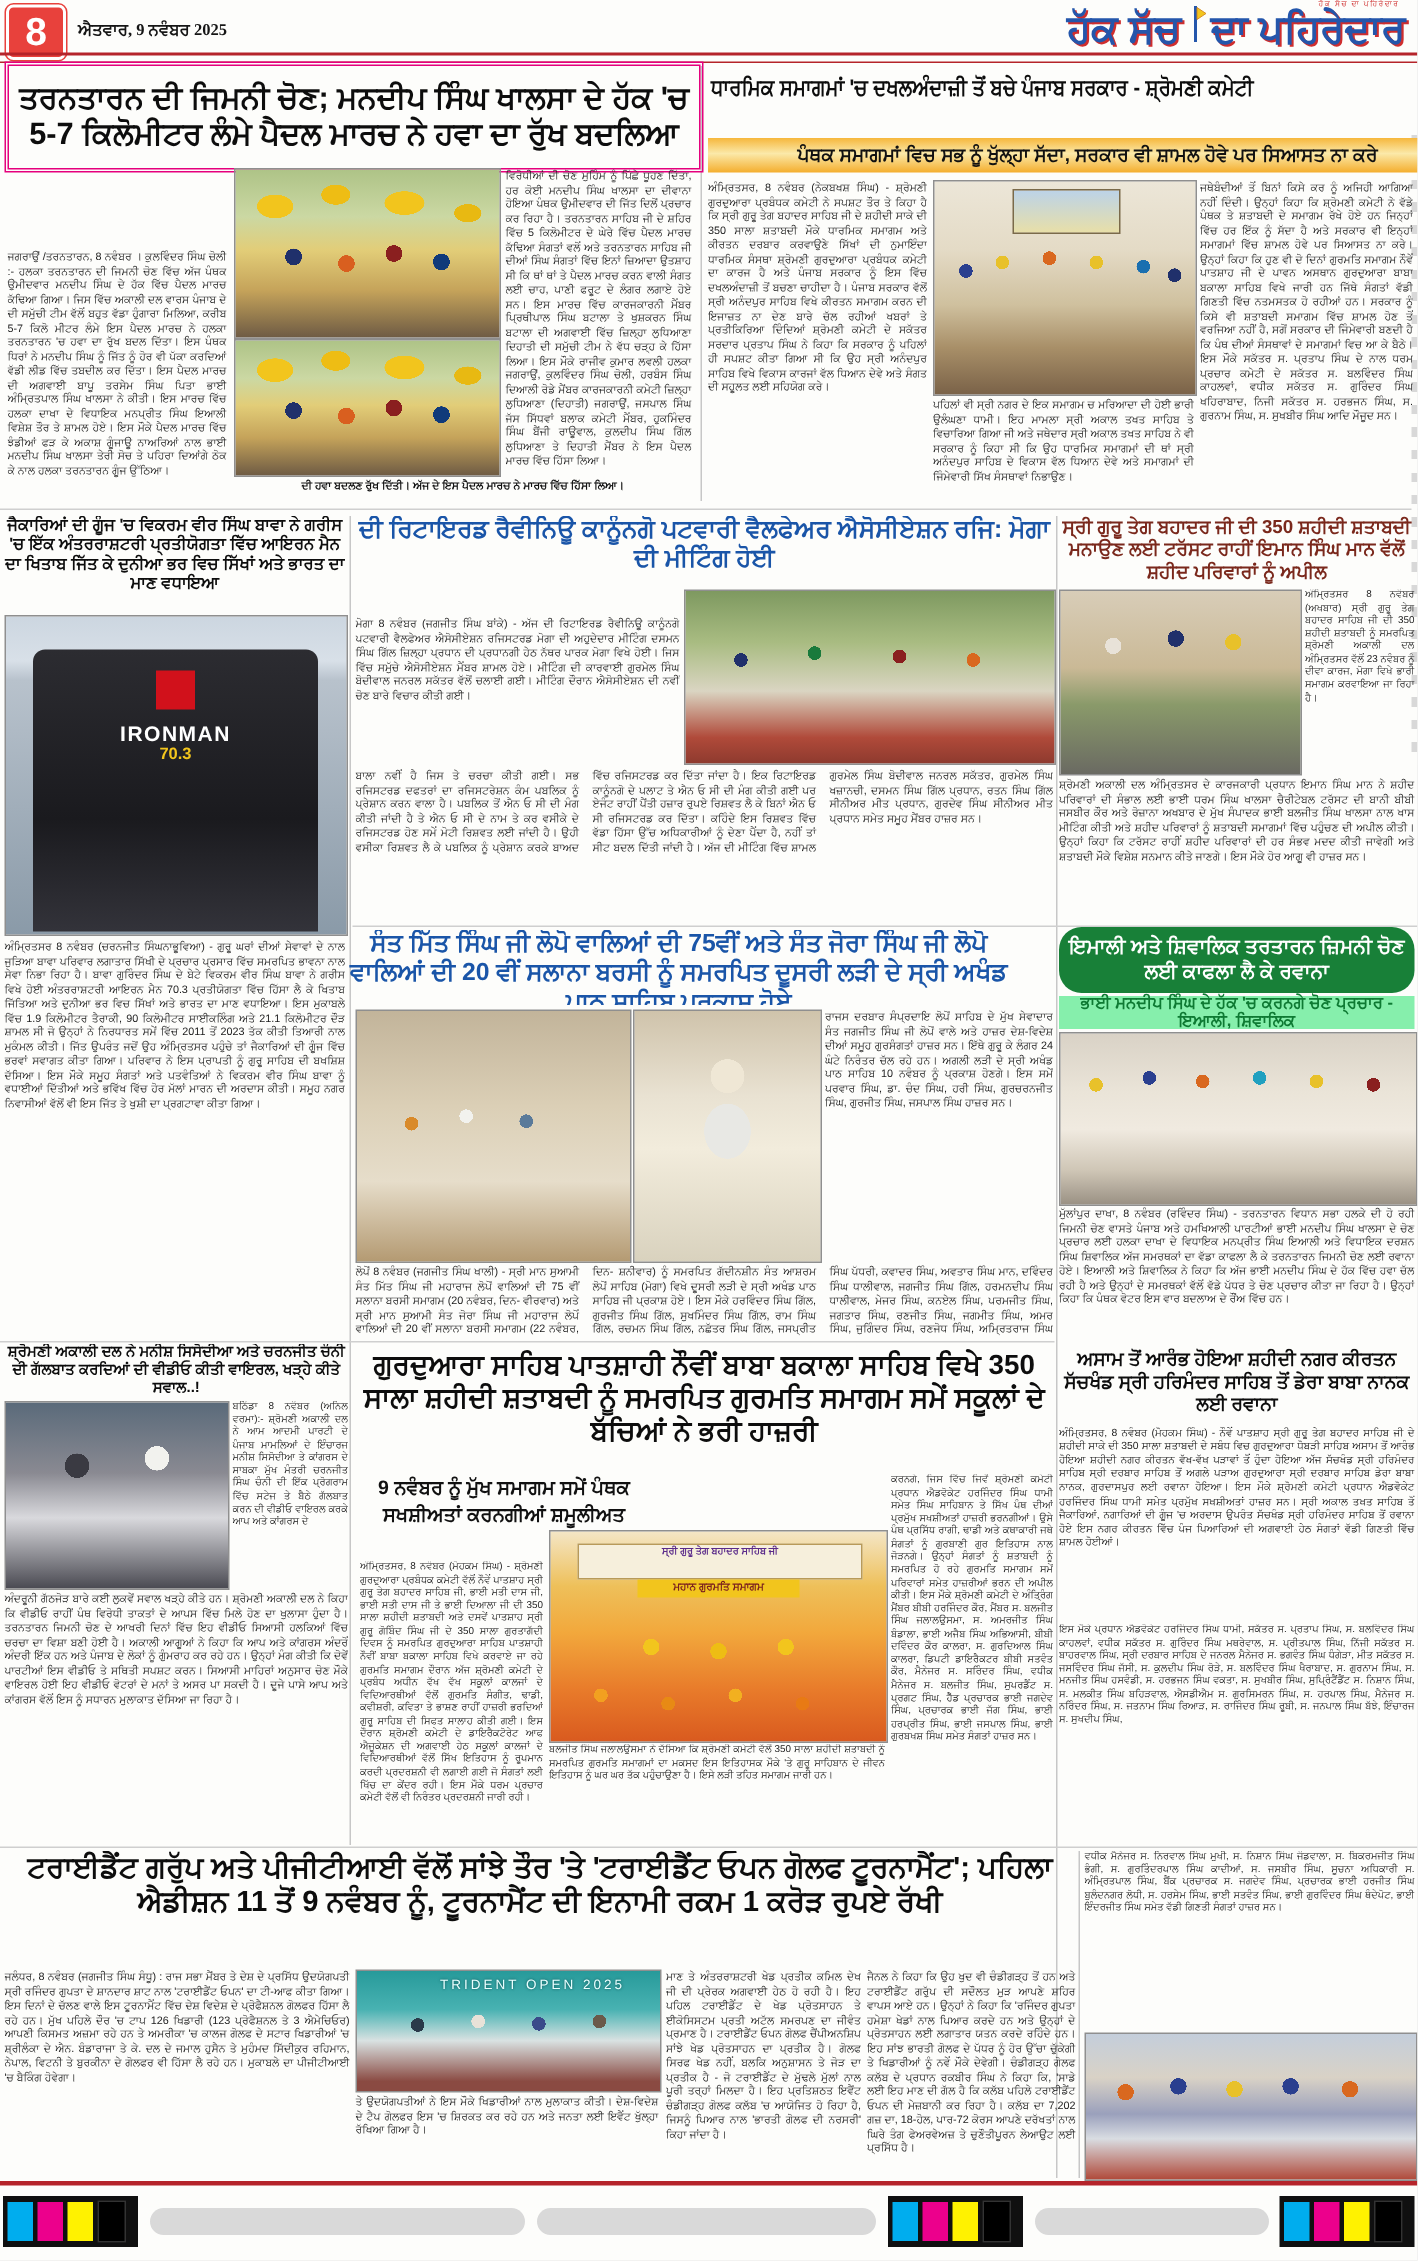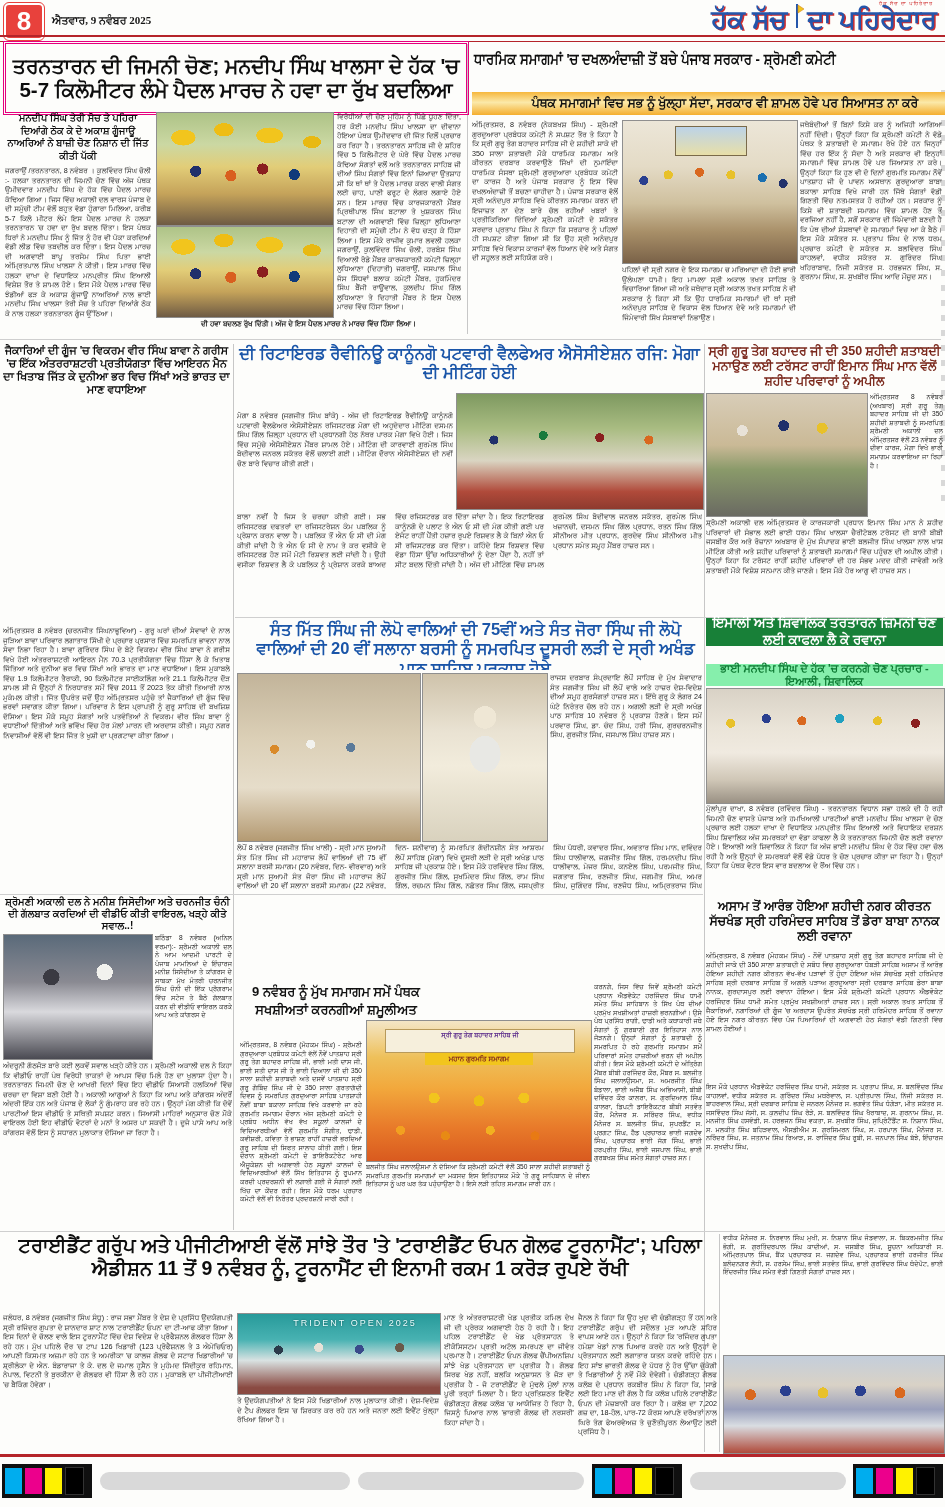--- a/index.html
+++ b/index.html
@@ -102,37 +102,37 @@
   #a5-head{left:706px;top:344px;width:237px;height:46px;font-size:12.5px;}
   #a5-ph{left:706px;top:393px;width:160px;height:122px;}
   .ph-trust{background:
     radial-gradient(circle 6px at 22% 30%,#e8e2d8 90%,transparent 91%),
     radial-gradient(circle 6px at 48% 26%,#20306b 90%,transparent 91%),
     radial-gradient(circle 6px at 72% 28%,#e8c12a 90%,transparent 91%),
     linear-gradient(180deg,#d8cdb8 0%,#cab996 42%,#8a9a6a 62%,#6a6a62 100%);}
   #a5-side{left:870px;top:393px;width:73px;height:122px;}
   #a5-body{left:706px;top:518px;width:237px;height:98px;}
   
-  #a6-head{left:243px;top:620px;width:465px;height:50px;font-size:16.5px;}
+  #a6-head{left:220px;top:620px;width:465px;height:50px;font-size:16.5px;}
   #a6-ph1{left:237px;top:673px;width:182px;height:167px;}
   .ph-sant{background:
     radial-gradient(circle 5px at 20% 45%,#d98a2a 90%,transparent 91%),
     radial-gradient(circle 5px at 40% 42%,#f2f2ee 90%,transparent 91%),
     radial-gradient(circle 5px at 62% 44%,#5a7a9a 90%,transparent 91%),
     linear-gradient(180deg,#c2b49a 0%,#dbcfb6 38%,#e6ddca 68%,#b49a72 100%);}
   #a6-ph2{left:422px;top:673px;width:124px;height:167px;}
   .ph-saint{background:
     radial-gradient(circle 16px at 50% 26%,#efe7d5 70%,transparent 71%),
     radial-gradient(ellipse 22px 26px at 50% 48%,#e8e8e4 70%,transparent 71%),
     linear-gradient(180deg,#cfc3ab 0%,#e9e2d2 34%,#f2ecdc 55%,#d9d2be 100%);}
   #a6-side{left:550px;top:673px;width:152px;height:167px;}
   #a6-body{left:237px;top:843px;width:465px;height:51px;column-count:3;column-gap:9px;}
   
-  #a7-head{position:absolute;left:706px;top:618px;width:237px;height:28px;background:#188038;color:#fff;
-           font-weight:bold;font-size:13.5px;text-align:center;line-height:1.25;display:flex;align-items:center;justify-content:center;padding:0 2px;box-sizing:border-box;}
+  #a7-head{position:absolute;left:706px;top:618px;width:237px;height:44px;background:#188038;color:#fff;
+           font-weight:bold;font-size:13.5px;text-align:center;line-height:1.25;display:flex;align-items:center;justify-content:center;padding:0 2px;box-sizing:border-box;border-radius:15px;}
   #a7-sub{position:absolute;left:706px;top:664px;width:237px;height:22px;background:#86efac;color:#0e7a33;
           font-weight:bold;font-size:11px;text-align:center;display:flex;align-items:center;justify-content:center;}
   #a7-ph{left:706px;top:688px;width:237px;height:114px;}
   .ph-imali{background:
     radial-gradient(circle 5px at 10% 30%,#e8c12a 90%,transparent 91%),
     radial-gradient(circle 5px at 25% 26%,#2a3f8f 90%,transparent 91%),
     radial-gradient(circle 5px at 40% 28%,#d9681f 90%,transparent 91%),
     radial-gradient(circle 5px at 56% 26%,#20a0c0 90%,transparent 91%),
     radial-gradient(circle 5px at 72% 28%,#e8c12a 90%,transparent 91%),
     radial-gradient(circle 5px at 88% 30%,#8a1f1f 90%,transparent 91%),
@@ -228,37 +228,43 @@
   <div class="vr" id="vr4"></div>
   <div class="hr" id="hr1"></div>
   <div class="hr" id="hr2"></div>
   <div class="hr" id="hr3"></div>
   <div class="hr" id="hr4"></div>
   <div id="edge"></div>
 
   <div id="a1-box">
     <div class="headline">ਤਰਨਤਾਰਨ ਦੀ ਜਿਮਨੀ ਚੋਣ; ਮਨਦੀਪ ਸਿੰਘ ਖਾਲਸਾ ਦੇ ਹੱਕ 'ਚ 5-7 ਕਿਲੋਮੀਟਰ ਲੰਮੇ ਪੈਦਲ ਮਾਰਚ ਨੇ ਹਵਾ ਦਾ ਰੁੱਖ ਬਦਲਿਆ</div>
   </div>
-  <div id="a1-sub">ਮਨਦੀਪ ਸਿੰਘ ਤੇਰੀ ਸੋਚ ਤੇ ਪਹਿਰਾ ਦਿਆਂਗੇ ਠੋਕ ਕੇ ਦੇ ਅਕਾਸ਼ ਗੂੰਜਾਊ ਨਾਅਰਿਆਂ ਨੇ ਬਾਜ਼ੀ ਚੋਣ ਨਿਸ਼ਾਨ ਦੀ ਜਿੱਤ ਕੀਤੀ ਪੱਕੀ</div>
   <div class="bodytxt" id="a1-colL">ਜਗਰਾਉਂ /ਤਰਨਤਾਰਨ, 8 ਨਵੰਬਰ । ਕੁਲਵਿੰਦਰ ਸਿੰਘ ਚੋਲੀ :- ਹਲਕਾ ਤਰਨਤਾਰਨ ਦੀ ਜਿਮਨੀ ਚੋਣ ਵਿੱਚ ਅੱਜ ਪੰਥਕ ਉਮੀਦਵਾਰ ਮਨਦੀਪ ਸਿੰਘ ਦੇ ਹੱਕ ਵਿੱਚ ਪੈਦਲ ਮਾਰਚ ਕੱਢਿਆ ਗਿਆ। ਜਿਸ ਵਿੱਚ ਅਕਾਲੀ ਦਲ ਵਾਰਸ ਪੰਜਾਬ ਦੇ ਦੀ ਸਮੁੱਚੀ ਟੀਮ ਵੱਲੋਂ ਬਹੁਤ ਵੱਡਾ ਹੁੰਗਾਰਾ ਮਿਲਿਆ, ਕਰੀਬ 5-7 ਕਿਲੋ ਮੀਟਰ ਲੰਮੇ ਇਸ ਪੈਦਲ ਮਾਰਚ ਨੇ ਹਲਕਾ ਤਰਨਤਾਰਨ 'ਚ ਹਵਾ ਦਾ ਰੁੱਖ ਬਦਲ ਦਿੱਤਾ। ਇਸ ਪੰਥਕ ਧਿਰਾਂ ਨੇ ਮਨਦੀਪ ਸਿੰਘ ਨੂੰ ਜਿੱਤ ਨੂੰ ਹੋਰ ਵੀ ਪੱਕਾ ਕਰਦਿਆਂ ਵੱਡੀ ਲੀਡ ਵਿੱਚ ਤਬਦੀਲ ਕਰ ਦਿੱਤਾ। ਇਸ ਪੈਦਲ ਮਾਰਚ ਦੀ ਅਗਵਾਈ ਬਾਪੂ ਤਰਸੇਮ ਸਿੰਘ ਪਿਤਾ ਭਾਈ ਅੰਮ੍ਰਿਤਪਾਲ ਸਿੰਘ ਖਾਲਸਾ ਨੇ ਕੀਤੀ। ਇਸ ਮਾਰਚ ਵਿੱਚ ਹਲਕਾ ਦਾਖਾ ਦੇ ਵਿਧਾਇਕ ਮਨਪ੍ਰੀਤ ਸਿੰਘ ਇਆਲੀ ਵਿਸ਼ੇਸ਼ ਤੌਰ ਤੇ ਸ਼ਾਮਲ ਹੋਏ। ਇਸ ਮੌਕੇ ਪੈਦਲ ਮਾਰਚ ਵਿੱਚ ਝੰਡੀਆਂ ਫੜ ਕੇ ਅਕਾਸ਼ ਗੂੰਜਾਊ ਨਾਅਰਿਆਂ ਨਾਲ ਭਾਈ ਮਨਦੀਪ ਸਿੰਘ ਖਾਲਸਾ ਤੇਰੀ ਸੋਚ ਤੇ ਪਹਿਰਾ ਦਿਆਂਗੇ ਠੋਕ ਕੇ ਨਾਲ ਹਲਕਾ ਤਰਨਤਾਰਨ ਗੂੰਜ ਉੱਠਿਆ।</div>
   <div class="ph ph-flags" id="a1-ph1"></div>
   <div class="ph ph-flags" id="a1-ph2"></div>
   <div class="bodytxt" id="a1-colR">ਵਿਰੋਧੀਆਂ ਦੀ ਚੋਣ ਮੁਹਿੰਮ ਨੂੰ ਪਿੱਛੇ ਧੂਹਣ ਦਿੱਤਾ, ਹਰ ਕੋਈ ਮਨਦੀਪ ਸਿੰਘ ਖਾਲਸਾ ਦਾ ਦੀਵਾਨਾ ਹੋਇਆ ਪੰਥਕ ਉਮੀਦਵਾਰ ਦੀ ਜਿੱਤ ਦਿਲੋਂ ਪ੍ਰਚਾਰ ਕਰ ਰਿਹਾ ਹੈ। ਤਰਨਤਾਰਨ ਸਾਹਿਬ ਜੀ ਦੇ ਸ਼ਹਿਰ ਵਿੱਚ 5 ਕਿਲੋਮੀਟਰ ਦੇ ਘੇਰੇ ਵਿੱਚ ਪੈਦਲ ਮਾਰਚ ਕੱਢਿਆ ਸੰਗਤਾਂ ਵਲੋਂ ਅਤੇ ਤਰਨਤਾਰਨ ਸਾਹਿਬ ਜੀ ਦੀਆਂ ਸਿੰਘ ਸੰਗਤਾਂ ਵਿੱਚ ਇਨਾਂ ਜ਼ਿਆਦਾ ਉਤਸ਼ਾਹ ਸੀ ਕਿ ਥਾਂ ਥਾਂ ਤੇ ਪੈਦਲ ਮਾਰਚ ਕਰਨ ਵਾਲੀ ਸੰਗਤ ਲਈ ਚਾਹ, ਪਾਣੀ ਫਰੂਟ ਦੇ ਲੰਗਰ ਲਗਾਏ ਹੋਏ ਸਨ। ਇਸ ਮਾਰਚ ਵਿੱਚ ਕਾਰਜਕਾਰਨੀ ਮੈਂਬਰ ਪ੍ਰਿਥੀਪਾਲ ਸਿੰਘ ਬਟਾਲਾ ਤੇ ਖੁਸ਼ਕਰਨ ਸਿੰਘ ਬਟਾਲਾ ਦੀ ਅਗਵਾਈ ਵਿੱਚ ਜ਼ਿਲ੍ਹਾ ਲੁਧਿਆਣਾ ਦਿਹਾਤੀ ਦੀ ਸਮੁੱਚੀ ਟੀਮ ਨੇ ਵੱਧ ਚੜ੍ਹ ਕੇ ਹਿੱਸਾ ਲਿਆ। ਇਸ ਮੌਕੇ ਰਾਜੀਵ ਕੁਮਾਰ ਲਵਲੀ ਹਲਕਾ ਜਗਰਾਉਂ, ਕੁਲਵਿੰਦਰ ਸਿੰਘ ਚੋਲੀ, ਹਰਬੰਸ ਸਿੰਘ ਦਿਆਲੀ ਰੋਡੇ ਮੈਂਬਰ ਕਾਰਜਕਾਰਨੀ ਕਮੇਟੀ ਜ਼ਿਲ੍ਹਾ ਲੁਧਿਆਣਾ (ਦਿਹਾਤੀ) ਜਗਰਾਉਂ, ਜਸਪਾਲ ਸਿੰਘ ਜੱਸ ਸਿੱਧਵਾਂ ਬਲਾਕ ਕਮੇਟੀ ਮੈਂਬਰ, ਹੁਕਮਿੰਦਰ ਸਿੰਘ ਬੈਂਜੀ ਰਾਊਵਾਲ, ਕੁਲਦੀਪ ਸਿੰਘ ਗਿੱਲ ਲੁਧਿਆਣਾ ਤੇ ਦਿਹਾਤੀ ਮੈਂਬਰ ਨੇ ਇਸ ਪੈਦਲ ਮਾਰਚ ਵਿੱਚ ਹਿੱਸਾ ਲਿਆ।</div>
   <div id="a1-cap">ਦੀ ਹਵਾ ਬਦਲਣ ਰੁੱਖ ਦਿੱਤੀ। ਅੱਜ ਦੇ ਇਸ ਪੈਦਲ ਮਾਰਚ ਨੇ ਮਾਰਚ ਵਿੱਚ ਹਿੱਸਾ ਲਿਆ।</div>
 
   <div id="a2-head">ਧਾਰਮਿਕ ਸਮਾਗਮਾਂ 'ਚ ਦਖਲਅੰਦਾਜ਼ੀ ਤੋਂ ਬਚੇ ਪੰਜਾਬ ਸਰਕਾਰ - ਸ਼੍ਰੋਮਣੀ ਕਮੇਟੀ</div>
   <div id="a2-bar">ਪੰਥਕ ਸਮਾਗਮਾਂ ਵਿਚ ਸਭ ਨੂੰ ਖੁੱਲ੍ਹਾ ਸੱਦਾ, ਸਰਕਾਰ ਵੀ ਸ਼ਾਮਲ ਹੋਵੇ ਪਰ ਸਿਆਸਤ ਨਾ ਕਰੇ</div>
   <div class="bodytxt" id="a2-col1">ਅੰਮ੍ਰਿਤਸਰ, 8 ਨਵੰਬਰ (ਨੇਕਬਖਸ਼ ਸਿੰਘ) - ਸ਼੍ਰੋਮਣੀ ਗੁਰਦੁਆਰਾ ਪ੍ਰਬੰਧਕ ਕਮੇਟੀ ਨੇ ਸਪਸ਼ਟ ਤੌਰ ਤੇ ਕਿਹਾ ਹੈ ਕਿ ਸ੍ਰੀ ਗੁਰੂ ਤੇਗ ਬਹਾਦਰ ਸਾਹਿਬ ਜੀ ਦੇ ਸ਼ਹੀਦੀ ਸਾਕੇ ਦੀ 350 ਸਾਲਾ ਸ਼ਤਾਬਦੀ ਮੌਕੇ ਧਾਰਮਿਕ ਸਮਾਗਮ ਅਤੇ ਕੀਰਤਨ ਦਰਬਾਰ ਕਰਵਾਉਣੇ ਸਿੱਖਾਂ ਦੀ ਨੁਮਾਇੰਦਾ ਧਾਰਮਿਕ ਸੰਸਥਾ ਸ਼੍ਰੋਮਣੀ ਗੁਰਦੁਆਰਾ ਪ੍ਰਬੰਧਕ ਕਮੇਟੀ ਦਾ ਕਾਰਜ ਹੈ ਅਤੇ ਪੰਜਾਬ ਸਰਕਾਰ ਨੂੰ ਇਸ ਵਿੱਚ ਦਖਲਅੰਦਾਜ਼ੀ ਤੋਂ ਬਚਣਾ ਚਾਹੀਦਾ ਹੈ। ਪੰਜਾਬ ਸਰਕਾਰ ਵੱਲੋਂ ਸ੍ਰੀ ਅਨੰਦਪੁਰ ਸਾਹਿਬ ਵਿਖੇ ਕੀਰਤਨ ਸਮਾਗਮ ਕਰਨ ਦੀ ਇਜਾਜ਼ਤ ਨਾ ਦੇਣ ਬਾਰੇ ਚੱਲ ਰਹੀਆਂ ਖਬਰਾਂ ਤੇ ਪ੍ਰਤੀਕਿਰਿਆ ਦਿੰਦਿਆਂ ਸ਼੍ਰੋਮਣੀ ਕਮੇਟੀ ਦੇ ਸਕੱਤਰ ਸਰਦਾਰ ਪ੍ਰਤਾਪ ਸਿੰਘ ਨੇ ਕਿਹਾ ਕਿ ਸਰਕਾਰ ਨੂੰ ਪਹਿਲਾਂ ਹੀ ਸਪਸ਼ਟ ਕੀਤਾ ਗਿਆ ਸੀ ਕਿ ਉਹ ਸ੍ਰੀ ਅਨੰਦਪੁਰ ਸਾਹਿਬ ਵਿਖੇ ਵਿਕਾਸ ਕਾਰਜਾਂ ਵੱਲ ਧਿਆਨ ਦੇਵੇ ਅਤੇ ਸੰਗਤ ਦੀ ਸਹੂਲਤ ਲਈ ਸਹਿਯੋਗ ਕਰੇ।</div>
   <div class="ph ph-meeting" id="a2-ph">
     <div id="a2-frame"></div>
   </div>
   <div class="bodytxt" id="a2-col2">ਪਹਿਲਾਂ ਵੀ ਸ੍ਰੀ ਨਗਰ ਦੇ ਇਕ ਸਮਾਗਮ ਚ ਮਰਿਆਦਾ ਦੀ ਹੋਈ ਭਾਰੀ ਉਲੰਘਣਾ ਧਾਮੀ। ਇਹ ਮਾਮਲਾ ਸ੍ਰੀ ਅਕਾਲ ਤਖਤ ਸਾਹਿਬ ਤੇ ਵਿਚਾਰਿਆ ਗਿਆ ਜੀ ਅਤੇ ਜਥੇਦਾਰ ਸ੍ਰੀ ਅਕਾਲ ਤਖਤ ਸਾਹਿਬ ਨੇ ਵੀ ਸਰਕਾਰ ਨੂੰ ਕਿਹਾ ਸੀ ਕਿ ਉਹ ਧਾਰਮਿਕ ਸਮਾਗਮਾਂ ਦੀ ਥਾਂ ਸ੍ਰੀ ਅਨੰਦਪੁਰ ਸਾਹਿਬ ਦੇ ਵਿਕਾਸ ਵੱਲ ਧਿਆਨ ਦੇਵੇ ਅਤੇ ਸਮਾਗਮਾਂ ਦੀ ਜਿੰਮੇਵਾਰੀ ਸਿੱਖ ਸੰਸਥਾਵਾਂ ਨਿਭਾਉਣ।</div>
   <div class="bodytxt" id="a2-col3">ਜਥੇਬੰਦੀਆਂ ਤੋਂ ਬਿਨਾਂ ਕਿਸੇ ਕਰ ਨੂੰ ਅਜਿਹੀ ਆਗਿਆ ਨਹੀਂ ਦਿੰਦੀ। ਉਨ੍ਹਾਂ ਕਿਹਾ ਕਿ ਸ਼੍ਰੋਮਣੀ ਕਮੇਟੀ ਨੇ ਵੱਡੇ ਪੰਥਕ ਤੇ ਸ਼ਤਾਬਦੀ ਦੇ ਸਮਾਗਮ ਰੱਖੇ ਹੋਏ ਹਨ ਜਿਨ੍ਹਾਂ ਵਿੱਚ ਹਰ ਇੱਕ ਨੂੰ ਸੱਦਾ ਹੈ ਅਤੇ ਸਰਕਾਰ ਵੀ ਇਨ੍ਹਾਂ ਸਮਾਗਮਾਂ ਵਿੱਚ ਸ਼ਾਮਲ ਹੋਵੇ ਪਰ ਸਿਆਸਤ ਨਾ ਕਰੇ। ਉਨ੍ਹਾਂ ਕਿਹਾ ਕਿ ਹੁਣ ਵੀ ਦੋ ਦਿਨਾਂ ਗੁਰਮਤਿ ਸਮਾਗਮ ਨੌਵੇਂ ਪਾਤਸ਼ਾਹ ਜੀ ਦੇ ਪਾਵਨ ਅਸਥਾਨ ਗੁਰਦੁਆਰਾ ਬਾਬਾ ਬਕਾਲਾ ਸਾਹਿਬ ਵਿਖੇ ਜਾਰੀ ਹਨ ਜਿੱਥੇ ਸੰਗਤਾਂ ਵੱਡੀ ਗਿਣਤੀ ਵਿੱਚ ਨਤਮਸਤਕ ਹੋ ਰਹੀਆਂ ਹਨ। ਸਰਕਾਰ ਨੂੰ ਕਿਸੇ ਵੀ ਸ਼ਤਾਬਦੀ ਸਮਾਗਮ ਵਿੱਚ ਸ਼ਾਮਲ ਹੋਣ ਤੋਂ ਵਰਜਿਆ ਨਹੀਂ ਹੈ, ਸਗੋਂ ਸਰਕਾਰ ਦੀ ਜਿੰਮੇਵਾਰੀ ਬਣਦੀ ਹੈ ਕਿ ਪੰਥ ਦੀਆਂ ਸੰਸਥਾਵਾਂ ਦੇ ਸਮਾਗਮਾਂ ਵਿਚ ਆ ਕੇ ਬੈਠੇ। ਇਸ ਮੌਕੇ ਸਕੱਤਰ ਸ. ਪ੍ਰਤਾਪ ਸਿੰਘ ਦੇ ਨਾਲ ਧਰਮ ਪ੍ਰਚਾਰ ਕਮੇਟੀ ਦੇ ਸਕੱਤਰ ਸ. ਬਲਵਿੰਦਰ ਸਿੰਘ ਕਾਹਲਵਾਂ, ਵਧੀਕ ਸਕੱਤਰ ਸ. ਗੁਰਿੰਦਰ ਸਿੰਘ ਖਹਿਰਾਬਾਦ, ਨਿਜੀ ਸਕੱਤਰ ਸ. ਹਰਭਜਨ ਸਿੰਘ, ਸ. ਗੁਰਨਾਮ ਸਿੰਘ, ਸ. ਸੁਖਬੀਰ ਸਿੰਘ ਆਦਿ ਮੌਜੂਦ ਸਨ।</div>
 
   <div class="headline" id="a3-head">ਜੈਕਾਰਿਆਂ ਦੀ ਗੂੰਜ 'ਚ ਵਿਕਰਮ ਵੀਰ ਸਿੰਘ ਬਾਵਾ ਨੇ ਗਰੀਸ 'ਚ ਇੱਕ ਅੰਤਰਰਾਸ਼ਟਰੀ ਪ੍ਰਤੀਯੋਗਤਾ ਵਿੱਚ ਆਇਰਨ ਮੈਨ ਦਾ ਖਿਤਾਬ ਜਿੱਤ ਕੇ ਦੁਨੀਆ ਭਰ ਵਿਚ ਸਿੱਖਾਂ ਅਤੇ ਭਾਰਤ ਦਾ ਮਾਣ ਵਧਾਇਆ</div>
+  <div class="ph ph-iron" id="a3-ph">
+    <div id="a3-arch">
+      <div id="a3-logo"></div>
+      <div id="a3-l1">IRONMAN</div>
+      <div id="a3-l2">70.3</div>
+    </div>
+  </div>
   <div class="bodytxt" id="a3-body">ਅੰਮ੍ਰਿਤਸਰ 8 ਨਵੰਬਰ (ਚਰਨਜੀਤ ਸਿੰਘਨਾਭੂਵਿਆ) - ਗੁਰੂ ਘਰਾਂ ਦੀਆਂ ਸੇਵਾਵਾਂ ਦੇ ਨਾਲ ਜੁੜਿਆ ਬਾਵਾ ਪਰਿਵਾਰ ਲਗਾਤਾਰ ਸਿੱਖੀ ਦੇ ਪ੍ਰਚਾਰ ਪ੍ਰਸਾਰ ਵਿੱਚ ਸਮਰਪਿਤ ਭਾਵਨਾ ਨਾਲ ਸੇਵਾ ਨਿਭਾ ਰਿਹਾ ਹੈ। ਬਾਵਾ ਗੁਰਿੰਦਰ ਸਿੰਘ ਦੇ ਬੇਟੇ ਵਿਕਰਮ ਵੀਰ ਸਿੰਘ ਬਾਵਾ ਨੇ ਗਰੀਸ ਵਿਖੇ ਹੋਈ ਅੰਤਰਰਾਸ਼ਟਰੀ ਆਇਰਨ ਮੈਨ 70.3 ਪ੍ਰਤੀਯੋਗਤਾ ਵਿੱਚ ਹਿੱਸਾ ਲੈ ਕੇ ਖਿਤਾਬ ਜਿੱਤਿਆ ਅਤੇ ਦੁਨੀਆ ਭਰ ਵਿਚ ਸਿੱਖਾਂ ਅਤੇ ਭਾਰਤ ਦਾ ਮਾਣ ਵਧਾਇਆ। ਇਸ ਮੁਕਾਬਲੇ ਵਿੱਚ 1.9 ਕਿਲੋਮੀਟਰ ਤੈਰਾਕੀ, 90 ਕਿਲੋਮੀਟਰ ਸਾਈਕਲਿੰਗ ਅਤੇ 21.1 ਕਿਲੋਮੀਟਰ ਦੌੜ ਸ਼ਾਮਲ ਸੀ ਜੋ ਉਨ੍ਹਾਂ ਨੇ ਨਿਰਧਾਰਤ ਸਮੇਂ ਵਿੱਚ 2011 ਤੋਂ 2023 ਤੱਕ ਕੀਤੀ ਤਿਆਰੀ ਨਾਲ ਮੁਕੰਮਲ ਕੀਤੀ। ਜਿੱਤ ਉਪਰੰਤ ਜਦੋਂ ਉਹ ਅੰਮ੍ਰਿਤਸਰ ਪਹੁੰਚੇ ਤਾਂ ਜੈਕਾਰਿਆਂ ਦੀ ਗੂੰਜ ਵਿੱਚ ਭਰਵਾਂ ਸਵਾਗਤ ਕੀਤਾ ਗਿਆ। ਪਰਿਵਾਰ ਨੇ ਇਸ ਪ੍ਰਾਪਤੀ ਨੂੰ ਗੁਰੂ ਸਾਹਿਬ ਦੀ ਬਖਸ਼ਿਸ਼ ਦੱਸਿਆ। ਇਸ ਮੌਕੇ ਸਮੂਹ ਸੰਗਤਾਂ ਅਤੇ ਪਤਵੰਤਿਆਂ ਨੇ ਵਿਕਰਮ ਵੀਰ ਸਿੰਘ ਬਾਵਾ ਨੂੰ ਵਧਾਈਆਂ ਦਿੱਤੀਆਂ ਅਤੇ ਭਵਿੱਖ ਵਿੱਚ ਹੋਰ ਮੱਲਾਂ ਮਾਰਨ ਦੀ ਅਰਦਾਸ ਕੀਤੀ। ਸਮੂਹ ਨਗਰ ਨਿਵਾਸੀਆਂ ਵੱਲੋਂ ਵੀ ਇਸ ਜਿੱਤ ਤੇ ਖੁਸ਼ੀ ਦਾ ਪ੍ਰਗਟਾਵਾ ਕੀਤਾ ਗਿਆ।</div>
 
   <div class="headline blue" id="a4-head">ਦੀ ਰਿਟਾਇਰਡ ਰੈਵੀਨਿਊ ਕਾਨੂੰਨਗੋ ਪਟਵਾਰੀ ਵੈਲਫੇਅਰ ਐਸੋਸੀਏਸ਼ਨ ਰਜਿ: ਮੋਗਾ ਦੀ ਮੀਟਿੰਗ ਹੋਈ</div>
   <div class="bodytxt" id="a4-col1">ਮੋਗਾ 8 ਨਵੰਬਰ (ਜਗਜੀਤ ਸਿੰਘ ਬਾਂਕੇ) - ਅੱਜ ਦੀ ਰਿਟਾਇਰਡ ਰੈਵੀਨਿਊ ਕਾਨੂੰਨਗੋ ਪਟਵਾਰੀ ਵੈਲਫੇਅਰ ਐਸੋਸੀਏਸ਼ਨ ਰਜਿਸਟਰਡ ਮੋਗਾ ਦੀ ਅਹੁਦੇਦਾਰ ਮੀਟਿੰਗ ਦਸਮਨ ਸਿੰਘ ਗਿੱਲ ਜ਼ਿਲ੍ਹਾ ਪ੍ਰਧਾਨ ਦੀ ਪ੍ਰਧਾਨਗੀ ਹੇਠ ਨੱਥਰ ਪਾਰਕ ਮੋਗਾ ਵਿਖੇ ਹੋਈ। ਜਿਸ ਵਿੱਚ ਸਮੁੱਚੇ ਐਸੋਸੀਏਸ਼ਨ ਮੈਂਬਰ ਸ਼ਾਮਲ ਹੋਏ। ਮੀਟਿੰਗ ਦੀ ਕਾਰਵਾਈ ਗੁਰਮੇਲ ਸਿੰਘ ਬੋਦੀਵਾਲ ਜਨਰਲ ਸਕੱਤਰ ਵੱਲੋਂ ਚਲਾਈ ਗਈ। ਮੀਟਿੰਗ ਦੌਰਾਨ ਐਸੋਸੀਏਸ਼ਨ ਦੀ ਨਵੀਂ ਚੋਣ ਬਾਰੇ ਵਿਚਾਰ ਕੀਤੀ ਗਈ।</div>
   <div class="ph ph-moga" id="a4-ph"></div>
   <div class="bodytxt" id="a4-body">ਬਾਲਾ ਨਵੀਂ ਹੈ ਜਿਸ ਤੇ ਚਰਚਾ ਕੀਤੀ ਗਈ। ਸਭ ਰਜਿਸਟਰਡ ਦਫਤਰਾਂ ਦਾ ਰਜਿਸਟਰੇਸ਼ਨ ਕੰਮ ਪਬਲਿਕ ਨੂੰ ਪ੍ਰੇਸ਼ਾਨ ਕਰਨ ਵਾਲਾ ਹੈ। ਪਬਲਿਕ ਤੋਂ ਐਨ ਓ ਸੀ ਦੀ ਮੰਗ ਕੀਤੀ ਜਾਂਦੀ ਹੈ ਤੇ ਐਨ ਓ ਸੀ ਦੇ ਨਾਮ ਤੇ ਕਰ ਵਸੀਕੇ ਦੇ ਰਜਿਸਟਰਡ ਹੋਣ ਸਮੇਂ ਮੋਟੀ ਰਿਸ਼ਵਤ ਲਈ ਜਾਂਦੀ ਹੈ। ਉਹੀ ਵਸੀਕਾ ਰਿਸ਼ਵਤ ਲੈ ਕੇ ਪਬਲਿਕ ਨੂੰ ਪ੍ਰੇਸ਼ਾਨ ਕਰਕੇ ਬਾਅਦ ਵਿੱਚ ਰਜਿਸਟਰਡ ਕਰ ਦਿੱਤਾ ਜਾਂਦਾ ਹੈ। ਇਕ ਰਿਟਾਇਰਡ ਕਾਨੂੰਨਗੋ ਦੇ ਪਲਾਟ ਤੇ ਐਨ ਓ ਸੀ ਦੀ ਮੰਗ ਕੀਤੀ ਗਈ ਪਰ ਏਜੰਟ ਰਾਹੀਂ ਪੈਂਤੀ ਹਜ਼ਾਰ ਰੁਪਏ ਰਿਸ਼ਵਤ ਲੈ ਕੇ ਬਿਨਾਂ ਐਨ ਓ ਸੀ ਰਜਿਸਟਰਡ ਕਰ ਦਿੱਤਾ। ਕਹਿੰਦੇ ਇਸ ਰਿਸ਼ਵਤ ਵਿੱਚ ਵੱਡਾ ਹਿੱਸਾ ਉੱਚ ਅਧਿਕਾਰੀਆਂ ਨੂੰ ਦੇਣਾ ਪੈਂਦਾ ਹੈ, ਨਹੀਂ ਤਾਂ ਸੀਟ ਬਦਲ ਦਿੱਤੀ ਜਾਂਦੀ ਹੈ। ਅੱਜ ਦੀ ਮੀਟਿੰਗ ਵਿੱਚ ਸ਼ਾਮਲ ਗੁਰਮੇਲ ਸਿੰਘ ਬੋਦੀਵਾਲ ਜਨਰਲ ਸਕੱਤਰ, ਗੁਰਮੇਲ ਸਿੰਘ ਖਜ਼ਾਨਚੀ, ਦਸਮਨ ਸਿੰਘ ਗਿੱਲ ਪ੍ਰਧਾਨ, ਰਤਨ ਸਿੰਘ ਗਿੱਲ ਸੀਨੀਅਰ ਮੀਤ ਪ੍ਰਧਾਨ, ਗੁਰਦੇਵ ਸਿੰਘ ਸੀਨੀਅਰ ਮੀਤ ਪ੍ਰਧਾਨ ਸਮੇਤ ਸਮੂਹ ਮੈਂਬਰ ਹਾਜ਼ਰ ਸਨ।</div>
 
   <div class="headline maroon" id="a5-head">ਸ੍ਰੀ ਗੁਰੂ ਤੇਗ ਬਹਾਦਰ ਜੀ ਦੀ 350 ਸ਼ਹੀਦੀ ਸ਼ਤਾਬਦੀ ਮਨਾਉਣ ਲਈ ਟਰੱਸਟ ਰਾਹੀਂ ਇਮਾਨ ਸਿੰਘ ਮਾਨ ਵੱਲੋਂ ਸ਼ਹੀਦ ਪਰਿਵਾਰਾਂ ਨੂੰ ਅਪੀਲ</div>
   <div class="ph ph-trust" id="a5-ph"></div>
   <div class="smalltxt" id="a5-side">ਅੰਮ੍ਰਿਤਸਰ 8 ਨਵੰਬਰ (ਅਖਬਾਰ) ਸ੍ਰੀ ਗੁਰੂ ਤੇਗ ਬਹਾਦਰ ਸਾਹਿਬ ਜੀ ਦੀ 350 ਸ਼ਹੀਦੀ ਸ਼ਤਾਬਦੀ ਨੂੰ ਸਮਰਪਿਤ ਸ਼੍ਰੋਮਣੀ ਅਕਾਲੀ ਦਲ ਅੰਮ੍ਰਿਤਸਰ ਵੱਲੋਂ 23 ਨਵੰਬਰ ਨੂੰ ਦੀਵਾ ਕਾਰਜ, ਮੋਗਾ ਵਿਖੇ ਭਾਰੀ ਸਮਾਗਮ ਕਰਵਾਇਆ ਜਾ ਰਿਹਾ ਹੈ।</div>
@@ -273,20 +279,21 @@
   <div id="a7-head">ਇਮਾਲੀ ਅਤੇ ਸ਼ਿਵਾਲਿਕ ਤਰਤਾਰਨ ਜ਼ਿਮਨੀ ਚੋਣ ਲਈ ਕਾਫਲਾ ਲੈ ਕੇ ਰਵਾਨਾ</div>
   <div id="a7-sub">ਭਾਈ ਮਨਦੀਪ ਸਿੰਘ ਦੇ ਹੱਕ 'ਚ ਕਰਨਗੇ ਚੋਣ ਪ੍ਰਚਾਰ - ਇਆਲੀ, ਸ਼ਿਵਾਲਿਕ</div>
   <div class="ph ph-imali" id="a7-ph"></div>
   <div class="bodytxt" id="a7-body">ਮੁੱਲਾਂਪੁਰ ਦਾਖਾ, 8 ਨਵੰਬਰ (ਰਵਿੰਦਰ ਸਿੰਘ) - ਤਰਨਤਾਰਨ ਵਿਧਾਨ ਸਭਾ ਹਲਕੇ ਦੀ ਹੋ ਰਹੀ ਜਿਮਨੀ ਚੋਣ ਵਾਸਤੇ ਪੰਜਾਬ ਅਤੇ ਹਮਖਿਆਲੀ ਪਾਰਟੀਆਂ ਭਾਈ ਮਨਦੀਪ ਸਿੰਘ ਖਾਲਸਾ ਦੇ ਚੋਣ ਪ੍ਰਚਾਰ ਲਈ ਹਲਕਾ ਦਾਖਾ ਦੇ ਵਿਧਾਇਕ ਮਨਪ੍ਰੀਤ ਸਿੰਘ ਇਆਲੀ ਅਤੇ ਵਿਧਾਇਕ ਦਰਸ਼ਨ ਸਿੰਘ ਸ਼ਿਵਾਲਿਕ ਅੱਜ ਸਮਰਥਕਾਂ ਦਾ ਵੱਡਾ ਕਾਫਲਾ ਲੈ ਕੇ ਤਰਨਤਾਰਨ ਜਿਮਨੀ ਚੋਣ ਲਈ ਰਵਾਨਾ ਹੋਏ। ਇਆਲੀ ਅਤੇ ਸ਼ਿਵਾਲਿਕ ਨੇ ਕਿਹਾ ਕਿ ਅੱਜ ਭਾਈ ਮਨਦੀਪ ਸਿੰਘ ਦੇ ਹੱਕ ਵਿੱਚ ਹਵਾ ਚੱਲ ਰਹੀ ਹੈ ਅਤੇ ਉਨ੍ਹਾਂ ਦੇ ਸਮਰਥਕਾਂ ਵੱਲੋਂ ਵੱਡੇ ਪੱਧਰ ਤੇ ਚੋਣ ਪ੍ਰਚਾਰ ਕੀਤਾ ਜਾ ਰਿਹਾ ਹੈ। ਉਨ੍ਹਾਂ ਕਿਹਾ ਕਿ ਪੰਥਕ ਵੋਟਰ ਇਸ ਵਾਰ ਬਦਲਾਅ ਦੇ ਰੌਂਅ ਵਿੱਚ ਹਨ।</div>
 
   <div class="headline" id="a8-head">ਸ਼੍ਰੋਮਣੀ ਅਕਾਲੀ ਦਲ ਨੇ ਮਨੀਸ਼ ਸਿਸੋਦੀਆ ਅਤੇ ਚਰਨਜੀਤ ਚੰਨੀ ਦੀ ਗੱਲਬਾਤ ਕਰਦਿਆਂ ਦੀ ਵੀਡੀਓ ਕੀਤੀ ਵਾਇਰਲ, ਖੜ੍ਹੇ ਕੀਤੇ ਸਵਾਲ..!</div>
   <div class="ph ph-talk" id="a8-ph"></div>
   <div class="smalltxt" id="a8-side">ਬਠਿੰਡਾ 8 ਨਵੰਬਰ (ਅਨਿਲ ਵਰਮਾ):- ਸ਼੍ਰੋਮਣੀ ਅਕਾਲੀ ਦਲ ਨੇ ਆਮ ਆਦਮੀ ਪਾਰਟੀ ਦੇ ਪੰਜਾਬ ਮਾਮਲਿਆਂ ਦੇ ਇੰਚਾਰਜ ਮਨੀਸ਼ ਸਿਸੋਦੀਆ ਤੇ ਕਾਂਗਰਸ ਦੇ ਸਾਬਕਾ ਮੁੱਖ ਮੰਤਰੀ ਚਰਨਜੀਤ ਸਿੰਘ ਚੰਨੀ ਦੀ ਇੱਕ ਪ੍ਰੋਗਰਾਮ ਵਿੱਚ ਸਟੇਜ ਤੇ ਬੈਠੇ ਗੱਲਬਾਤ ਕਰਨ ਦੀ ਵੀਡੀਓ ਵਾਇਰਲ ਕਰਕੇ ਆਪ ਅਤੇ ਕਾਂਗਰਸ ਦੇ</div>
   <div class="bodytxt" id="a8-body">ਅੰਦਰੂਨੀ ਗੱਠਜੋੜ ਬਾਰੇ ਕਈ ਲੁਕਵੇਂ ਸਵਾਲ ਖੜ੍ਹੇ ਕੀਤੇ ਹਨ। ਸ਼੍ਰੋਮਣੀ ਅਕਾਲੀ ਦਲ ਨੇ ਕਿਹਾ ਕਿ ਵੀਡੀਓ ਰਾਹੀਂ ਪੰਥ ਵਿਰੋਧੀ ਤਾਕਤਾਂ ਦੇ ਆਪਸ ਵਿੱਚ ਮਿਲੇ ਹੋਣ ਦਾ ਖੁਲਾਸਾ ਹੁੰਦਾ ਹੈ। ਤਰਨਤਾਰਨ ਜਿਮਨੀ ਚੋਣ ਦੇ ਆਖਰੀ ਦਿਨਾਂ ਵਿੱਚ ਇਹ ਵੀਡੀਓ ਸਿਆਸੀ ਹਲਕਿਆਂ ਵਿੱਚ ਚਰਚਾ ਦਾ ਵਿਸ਼ਾ ਬਣੀ ਹੋਈ ਹੈ। ਅਕਾਲੀ ਆਗੂਆਂ ਨੇ ਕਿਹਾ ਕਿ ਆਪ ਅਤੇ ਕਾਂਗਰਸ ਅੰਦਰੋਂ ਅੰਦਰੀ ਇੱਕ ਹਨ ਅਤੇ ਪੰਜਾਬ ਦੇ ਲੋਕਾਂ ਨੂੰ ਗੁੰਮਰਾਹ ਕਰ ਰਹੇ ਹਨ। ਉਨ੍ਹਾਂ ਮੰਗ ਕੀਤੀ ਕਿ ਦੋਵੇਂ ਪਾਰਟੀਆਂ ਇਸ ਵੀਡੀਓ ਤੇ ਸਥਿਤੀ ਸਪਸ਼ਟ ਕਰਨ। ਸਿਆਸੀ ਮਾਹਿਰਾਂ ਅਨੁਸਾਰ ਚੋਣ ਮੌਕੇ ਵਾਇਰਲ ਹੋਈ ਇਹ ਵੀਡੀਓ ਵੋਟਰਾਂ ਦੇ ਮਨਾਂ ਤੇ ਅਸਰ ਪਾ ਸਕਦੀ ਹੈ। ਦੂਜੇ ਪਾਸੇ ਆਪ ਅਤੇ ਕਾਂਗਰਸ ਵੱਲੋਂ ਇਸ ਨੂੰ ਸਧਾਰਨ ਮੁਲਾਕਾਤ ਦੱਸਿਆ ਜਾ ਰਿਹਾ ਹੈ।</div>
 
+  <div class="headline" id="a9-head">ਗੁਰਦੁਆਰਾ ਸਾਹਿਬ ਪਾਤਸ਼ਾਹੀ ਨੌਵੀਂ ਬਾਬਾ ਬਕਾਲਾ ਸਾਹਿਬ ਵਿਖੇ 350 ਸਾਲਾ ਸ਼ਹੀਦੀ ਸ਼ਤਾਬਦੀ ਨੂੰ ਸਮਰਪਿਤ ਗੁਰਮਤਿ ਸਮਾਗਮ ਸਮੇਂ ਸਕੂਲਾਂ ਦੇ ਬੱਚਿਆਂ ਨੇ ਭਰੀ ਹਾਜ਼ਰੀ</div>
   <div id="a9-sub">9 ਨਵੰਬਰ ਨੂੰ ਮੁੱਖ ਸਮਾਗਮ ਸਮੇਂ ਪੰਥਕ ਸਖਸ਼ੀਅਤਾਂ ਕਰਨਗੀਆਂ ਸ਼ਮੂਲੀਅਤ</div>
   <div class="smalltxt" id="a9-col1">ਅੰਮ੍ਰਿਤਸਰ, 8 ਨਵੰਬਰ (ਮੋਹਕਮ ਸਿੰਘ) - ਸ਼੍ਰੋਮਣੀ ਗੁਰਦੁਆਰਾ ਪ੍ਰਬੰਧਕ ਕਮੇਟੀ ਵੱਲੋਂ ਨੌਵੇਂ ਪਾਤਸ਼ਾਹ ਸ੍ਰੀ ਗੁਰੂ ਤੇਗ ਬਹਾਦਰ ਸਾਹਿਬ ਜੀ, ਭਾਈ ਮਤੀ ਦਾਸ ਜੀ, ਭਾਈ ਸਤੀ ਦਾਸ ਜੀ ਤੇ ਭਾਈ ਦਿਆਲਾ ਜੀ ਦੀ 350 ਸਾਲਾ ਸ਼ਹੀਦੀ ਸ਼ਤਾਬਦੀ ਅਤੇ ਦਸਵੇਂ ਪਾਤਸ਼ਾਹ ਸ੍ਰੀ ਗੁਰੂ ਗੋਬਿੰਦ ਸਿੰਘ ਜੀ ਦੇ 350 ਸਾਲਾ ਗੁਰਤਾਗੱਦੀ ਦਿਵਸ ਨੂੰ ਸਮਰਪਿਤ ਗੁਰਦੁਆਰਾ ਸਾਹਿਬ ਪਾਤਸ਼ਾਹੀ ਨੌਵੀਂ ਬਾਬਾ ਬਕਾਲਾ ਸਾਹਿਬ ਵਿਖੇ ਕਰਵਾਏ ਜਾ ਰਹੇ ਗੁਰਮਤਿ ਸਮਾਗਮ ਦੌਰਾਨ ਅੱਜ ਸ਼੍ਰੋਮਣੀ ਕਮੇਟੀ ਦੇ ਪ੍ਰਬੰਧ ਅਧੀਨ ਵੱਖ ਵੱਖ ਸਕੂਲਾਂ ਕਾਲਜਾਂ ਦੇ ਵਿਦਿਆਰਥੀਆਂ ਵੱਲੋਂ ਗੁਰਮਤਿ ਸੰਗੀਤ, ਢਾਡੀ, ਕਵੀਸ਼ਰੀ, ਕਵਿਤਾ ਤੇ ਭਾਸ਼ਣ ਰਾਹੀਂ ਹਾਜ਼ਰੀ ਭਰਦਿਆਂ ਗੁਰੂ ਸਾਹਿਬ ਦੀ ਸਿਫਤ ਸਾਲਾਹ ਕੀਤੀ ਗਈ। ਇਸ ਦੌਰਾਨ ਸ਼੍ਰੋਮਣੀ ਕਮੇਟੀ ਦੇ ਡਾਇਰੈਕਟੋਰੇਟ ਆਫ ਐਜੂਕੇਸ਼ਨ ਦੀ ਅਗਵਾਈ ਹੇਠ ਸਕੂਲਾਂ ਕਾਲਜਾਂ ਦੇ ਵਿਦਿਆਰਥੀਆਂ ਵੱਲੋਂ ਸਿੱਖ ਇਤਿਹਾਸ ਨੂੰ ਰੂਪਮਾਨ ਕਰਦੀ ਪ੍ਰਦਰਸ਼ਨੀ ਵੀ ਲਗਾਈ ਗਈ ਜੋ ਸੰਗਤਾਂ ਲਈ ਖਿੱਚ ਦਾ ਕੇਂਦਰ ਰਹੀ। ਇਸ ਮੌਕੇ ਧਰਮ ਪ੍ਰਚਾਰ ਕਮੇਟੀ ਵੱਲੋਂ ਵੀ ਨਿਰੰਤਰ ਪ੍ਰਦਰਸ਼ਨੀ ਜਾਰੀ ਰਹੀ।</div>
   <div class="ph ph-stage" id="a9-ph">
     <div id="a9-banner">ਸ੍ਰੀ ਗੁਰੂ ਤੇਗ ਬਹਾਦਰ ਸਾਹਿਬ ਜੀ</div>
     <div id="a9-banner2">ਮਹਾਨ ਗੁਰਮਤਿ ਸਮਾਗਮ</div>
   </div>
   <div class="smalltxt" id="a9-colR">ਕਰਨਗੇ, ਜਿਸ ਵਿੱਚ ਜਿਵੇਂ ਸ਼੍ਰੋਮਣੀ ਕਮੇਟੀ ਪ੍ਰਧਾਨ ਐਡਵੋਕੇਟ ਹਰਜਿੰਦਰ ਸਿੰਘ ਧਾਮੀ ਸਮੇਤ ਸਿੰਘ ਸਾਹਿਬਾਨ ਤੇ ਸਿੱਖ ਪੰਥ ਦੀਆਂ ਪ੍ਰਮੁੱਖ ਸਖਸ਼ੀਅਤਾਂ ਹਾਜ਼ਰੀ ਭਰਨਗੀਆਂ। ਉਸੇ ਪੰਥ ਪ੍ਰਸਿੱਧ ਰਾਗੀ, ਢਾਡੀ ਅਤੇ ਕਥਾਕਾਰੀ ਜਥੇ ਸੰਗਤਾਂ ਨੂੰ ਗੁਰਬਾਣੀ ਗੁਰ ਇਤਿਹਾਸ ਨਾਲ ਜੋੜਨਗੇ। ਉਨ੍ਹਾਂ ਸੰਗਤਾਂ ਨੂੰ ਸ਼ਤਾਬਦੀ ਨੂੰ ਸਮਰਪਿਤ ਹੋ ਰਹੇ ਗੁਰਮਤਿ ਸਮਾਗਮ ਸਮੇਂ ਪਰਿਵਾਰਾਂ ਸਮੇਤ ਹਾਜ਼ਰੀਆਂ ਭਰਨ ਦੀ ਅਪੀਲ ਕੀਤੀ। ਇਸ ਮੌਕੇ ਸ਼੍ਰੋਮਣੀ ਕਮੇਟੀ ਦੇ ਅੰਤ੍ਰਿੰਗ ਮੈਂਬਰ ਬੀਬੀ ਹਰਜਿੰਦਰ ਕੌਰ, ਮੈਂਬਰ ਸ. ਬਲਜੀਤ ਸਿੰਘ ਜਲਾਲਉਸਮਾ, ਸ. ਅਮਰਜੀਤ ਸਿੰਘ ਬੰਡਾਲਾ, ਭਾਈ ਅਜੈਬ ਸਿੰਘ ਅਭਿਆਸੀ, ਬੀਬੀ ਦਵਿੰਦਰ ਕੌਰ ਕਾਲਰਾ, ਸ. ਗੁਰਦਿਆਲ ਸਿੰਘ ਕਾਲਰਾ, ਡਿਪਟੀ ਡਾਇਰੈਕਟਰ ਬੀਬੀ ਸਤਵੰਤ ਕੌਰ, ਮੈਨੇਜਰ ਸ. ਸਰਿੰਦਰ ਸਿੰਘ, ਵਧੀਕ ਮੈਨੇਜਰ ਸ. ਬਲਜੀਤ ਸਿੰਘ, ਸੁਪਰਡੈਂਟ ਸ. ਪ੍ਰਗਟ ਸਿੰਘ, ਹੈੱਡ ਪ੍ਰਚਾਰਕ ਭਾਈ ਜਗਦੇਵ ਸਿੰਘ, ਪ੍ਰਚਾਰਕ ਭਾਈ ਜੱਗ ਸਿੰਘ, ਭਾਈ ਹਰਪ੍ਰੀਤ ਸਿੰਘ, ਭਾਈ ਜਸਪਾਲ ਸਿੰਘ, ਭਾਈ ਗੁਰਬਖਸ਼ ਸਿੰਘ ਸਮੇਤ ਸੰਗਤਾਂ ਹਾਜ਼ਰ ਸਨ।</div>
   <div class="smalltxt" id="a9-under">ਬਲਜੀਤ ਸਿੰਘ ਜਲਾਲਉਸਮਾ ਨੇ ਦੱਸਿਆ ਕਿ ਸ਼੍ਰੋਮਣੀ ਕਮੇਟੀ ਵੱਲੋਂ 350 ਸਾਲਾ ਸ਼ਹੀਦੀ ਸ਼ਤਾਬਦੀ ਨੂੰ ਸਮਰਪਿਤ ਗੁਰਮਤਿ ਸਮਾਗਮਾਂ ਦਾ ਮਕਸਦ ਇਸ ਇਤਿਹਾਸਕ ਮੌਕੇ 'ਤੇ ਗੁਰੂ ਸਾਹਿਬਾਨ ਦੇ ਜੀਵਨ ਇਤਿਹਾਸ ਨੂੰ ਘਰ ਘਰ ਤੱਕ ਪਹੁੰਚਾਉਣਾ ਹੈ। ਇਸੇ ਲੜੀ ਤਹਿਤ ਸਮਾਗਮ ਜਾਰੀ ਹਨ।</div>
 
   <div class="headline" id="a10-head">ਅਸਾਮ ਤੋਂ ਆਰੰਭ ਹੋਇਆ ਸ਼ਹੀਦੀ ਨਗਰ ਕੀਰਤਨ ਸੱਚਖੰਡ ਸ੍ਰੀ ਹਰਿਮੰਦਰ ਸਾਹਿਬ ਤੋਂ ਡੇਰਾ ਬਾਬਾ ਨਾਨਕ ਲਈ ਰਵਾਨਾ</div>

